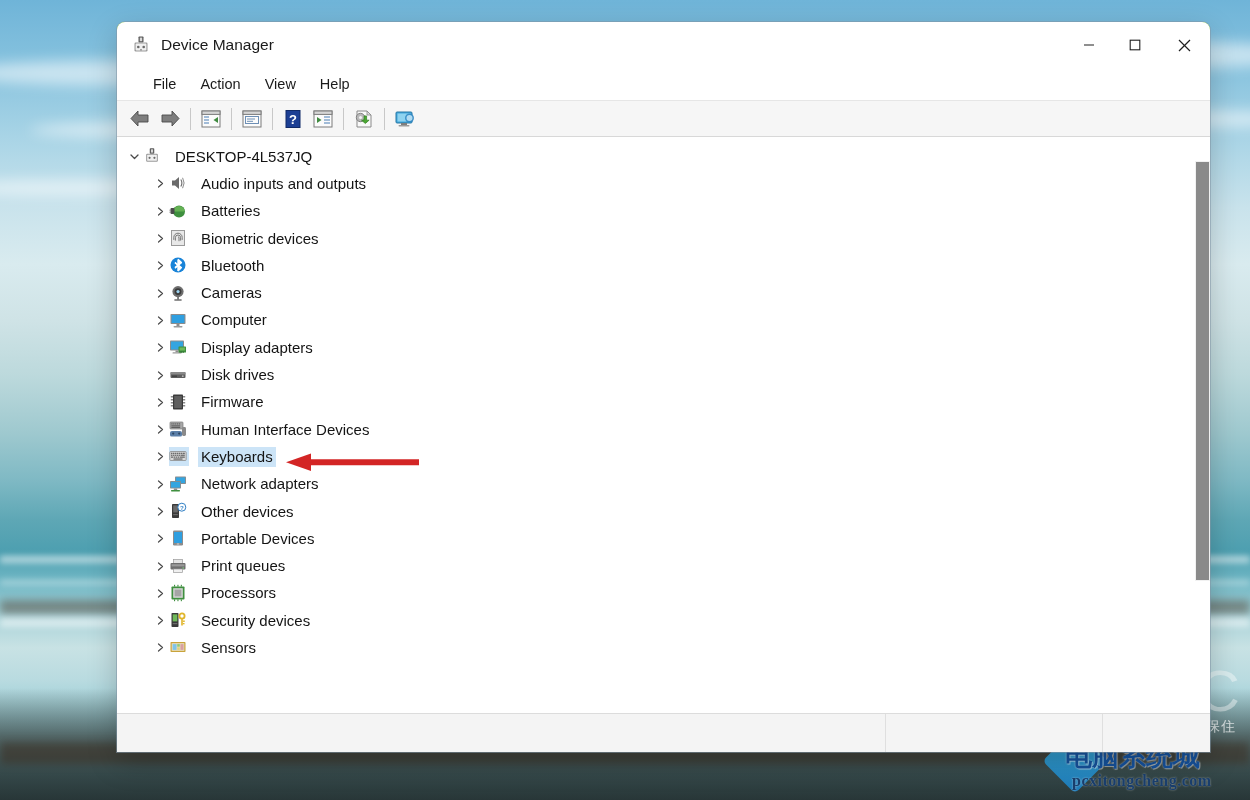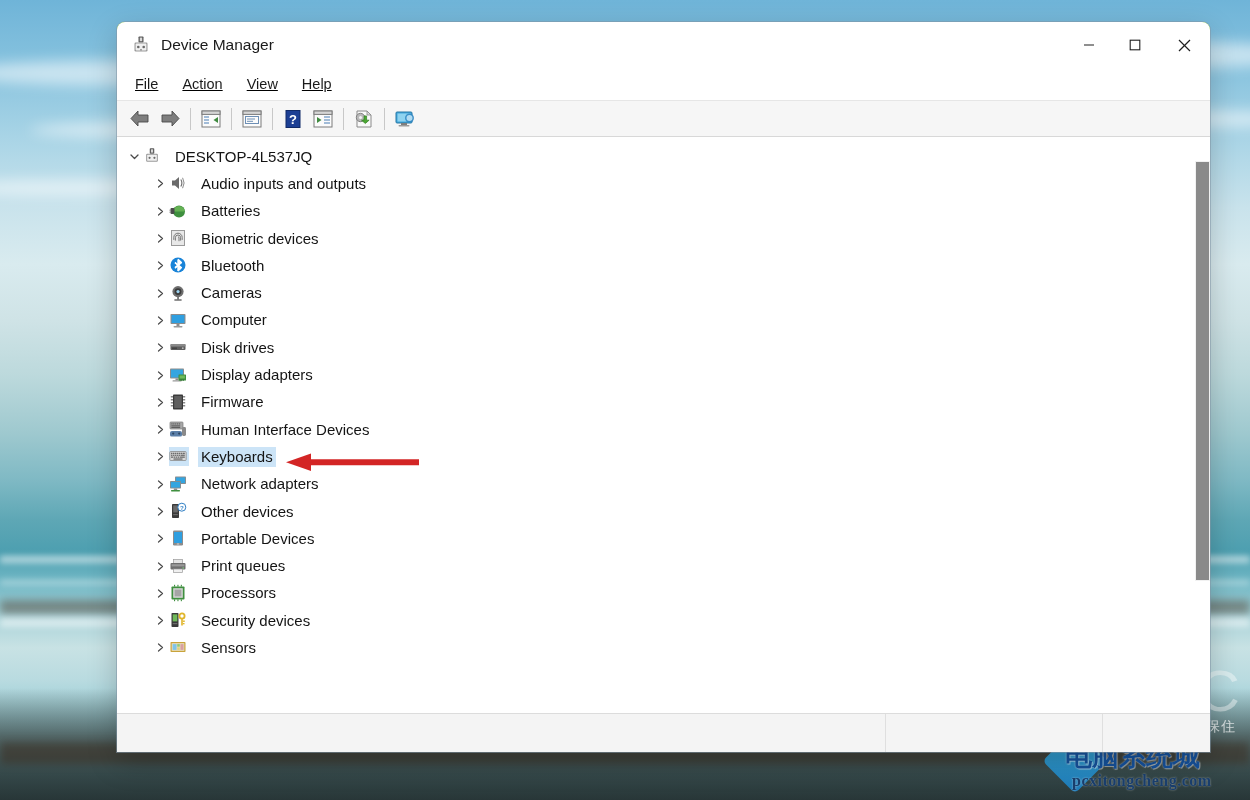--- a/index.html
+++ b/index.html
@@ -199,24 +199,23 @@
     cursor: default;
     padding: 0;
   }
   .win-btn:last-child { width: 52px; }
 
   .menubar {
     height: 32px;
     min-height: 32px;
     display: flex;
     align-items: center;
-    padding-left: 6px;
+    padding-left: 24px;
     background: #ffffff;
     border-bottom: 1px solid #e6e6e6;
-    text-decoration: underline;
   }
   .menu-item {
     font-size: 14.5px;
     color: #1a1a1a;
     padding: 3px 12px;
     cursor: default;
     white-space: nowrap;
   }
 
   .toolbar {
@@ -622,49 +621,49 @@
       </div>
 
       <div class="tree-row child">
         <span class="chev">
           <svg width="9" height="11" viewBox="0 0 9 11">
               <path d="M2.5 2 L6.5 5.5 L2.5 9" fill="none" stroke="#4a4a4a" stroke-width="1.2" stroke-linecap="round" stroke-linejoin="round"></path>
             </svg>
         </span>
         <span class="node-icon">
           <svg width="18" height="18" viewBox="0 0 18 18">
-            <rect x="1.5" y="6" width="15" height="6" rx="1" fill="#5e5e5e"></rect>
-            <rect x="1.5" y="6" width="15" height="2.4" rx="1" fill="#8a8a8a"></rect>
-            <circle cx="13.8" cy="10.2" r="0.9" fill="#b9b9b9"></circle>
-            <rect x="3" y="9.6" width="5" height="1.2" fill="#3d3d3d"></rect>
-          </svg>
-        </span>
-        <span class="node-label">Disk drives</span>
-      </div>
-
-      <div class="tree-row child">
-        <span class="chev">
-          <svg width="9" height="11" viewBox="0 0 9 11">
-              <path d="M2.5 2 L6.5 5.5 L2.5 9" fill="none" stroke="#4a4a4a" stroke-width="1.2" stroke-linecap="round" stroke-linejoin="round"></path>
-            </svg>
-        </span>
-        <span class="node-icon">
-          <svg width="18" height="18" viewBox="0 0 18 18">
             <rect x="1" y="2.5" width="14" height="10" rx="0.8" fill="#8c8c8c"></rect>
             <rect x="2" y="3.5" width="12" height="8" fill="#34a5e0"></rect>
             <rect x="6.5" y="12.5" width="3" height="1.8" fill="#8c8c8c"></rect>
             <rect x="3.5" y="14.3" width="9" height="1.3" rx="0.6" fill="#9a9a9a"></rect>
             <rect x="9.5" y="8.5" width="7.5" height="6" rx="0.6" fill="#3f8f3f"></rect>
             <rect x="10.6" y="9.5" width="5.3" height="3" fill="#6fba5a"></rect>
             <rect x="10.6" y="13.4" width="1" height="1.4" fill="#2f6f2f"></rect>
             <rect x="12.2" y="13.4" width="1" height="1.4" fill="#2f6f2f"></rect>
             <rect x="13.8" y="13.4" width="1" height="1.4" fill="#2f6f2f"></rect>
           </svg>
         </span>
         <span class="node-label">Display adapters</span>
+      </div>
+
+      <div class="tree-row child">
+        <span class="chev">
+          <svg width="9" height="11" viewBox="0 0 9 11">
+              <path d="M2.5 2 L6.5 5.5 L2.5 9" fill="none" stroke="#4a4a4a" stroke-width="1.2" stroke-linecap="round" stroke-linejoin="round"></path>
+            </svg>
+        </span>
+        <span class="node-icon">
+          <svg width="18" height="18" viewBox="0 0 18 18">
+            <rect x="1.5" y="6" width="15" height="6" rx="1" fill="#5e5e5e"></rect>
+            <rect x="1.5" y="6" width="15" height="2.4" rx="1" fill="#8a8a8a"></rect>
+            <circle cx="13.8" cy="10.2" r="0.9" fill="#b9b9b9"></circle>
+            <rect x="3" y="9.6" width="5" height="1.2" fill="#3d3d3d"></rect>
+          </svg>
+        </span>
+        <span class="node-label">Disk drives</span>
       </div>
 
       <div class="tree-row child">
         <span class="chev">
           <svg width="9" height="11" viewBox="0 0 9 11">
               <path d="M2.5 2 L6.5 5.5 L2.5 9" fill="none" stroke="#4a4a4a" stroke-width="1.2" stroke-linecap="round" stroke-linejoin="round"></path>
             </svg>
         </span>
         <span class="node-icon">
           <svg width="18" height="18" viewBox="0 0 18 18">

